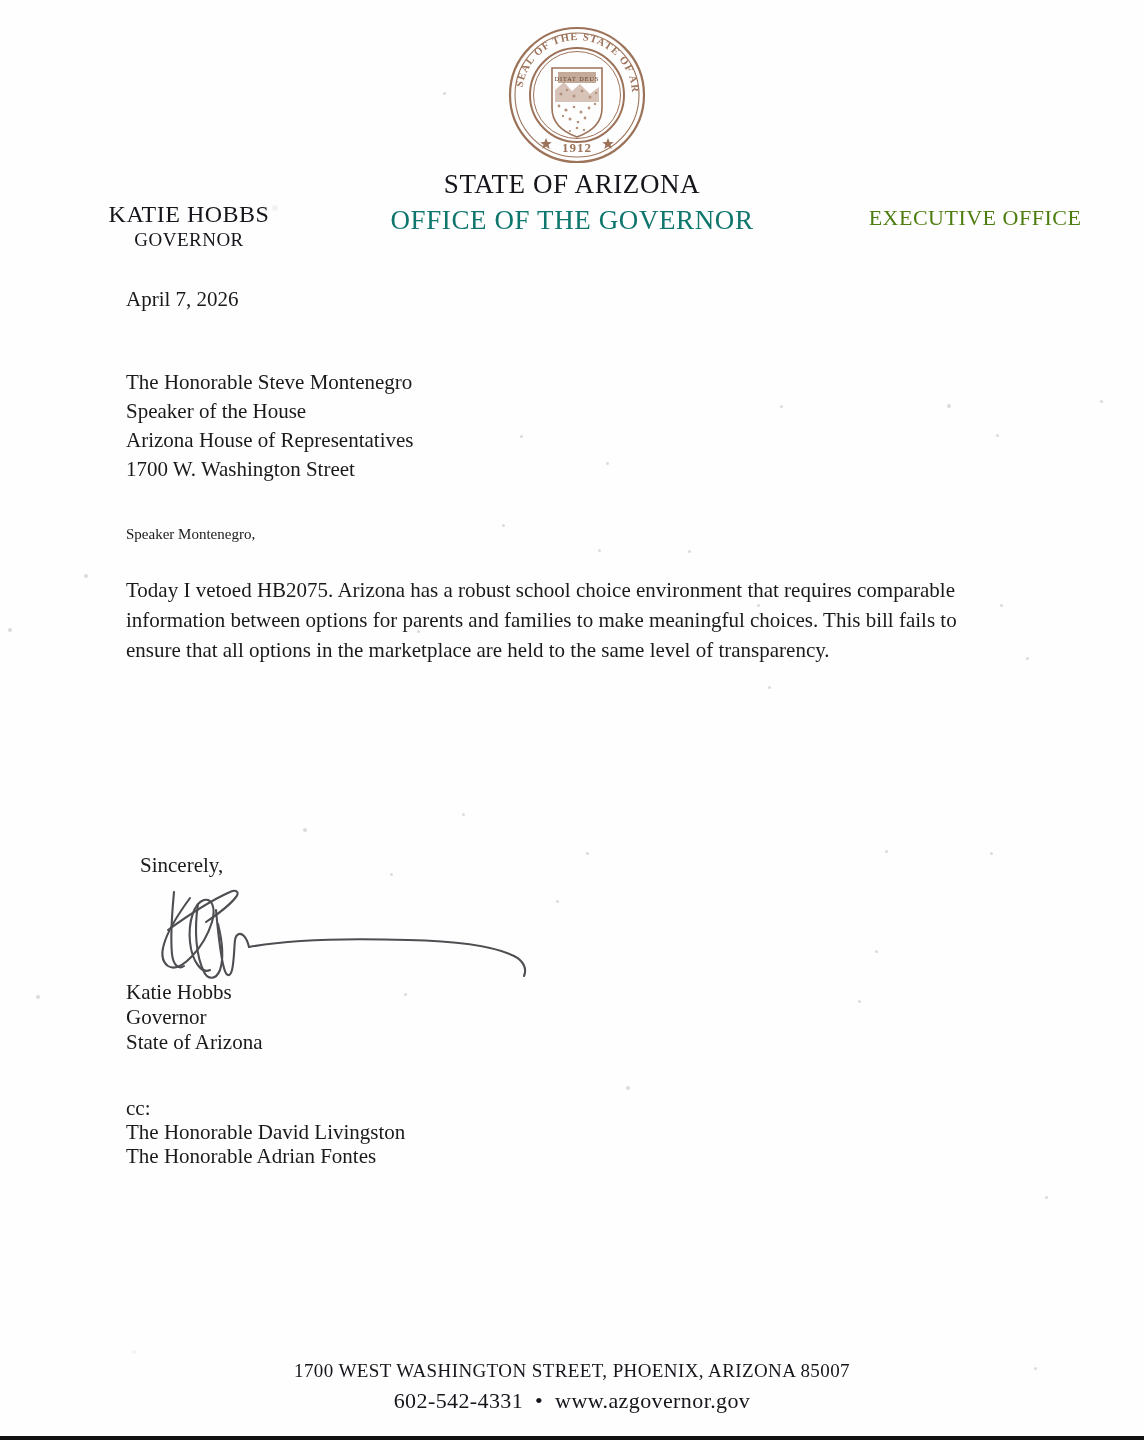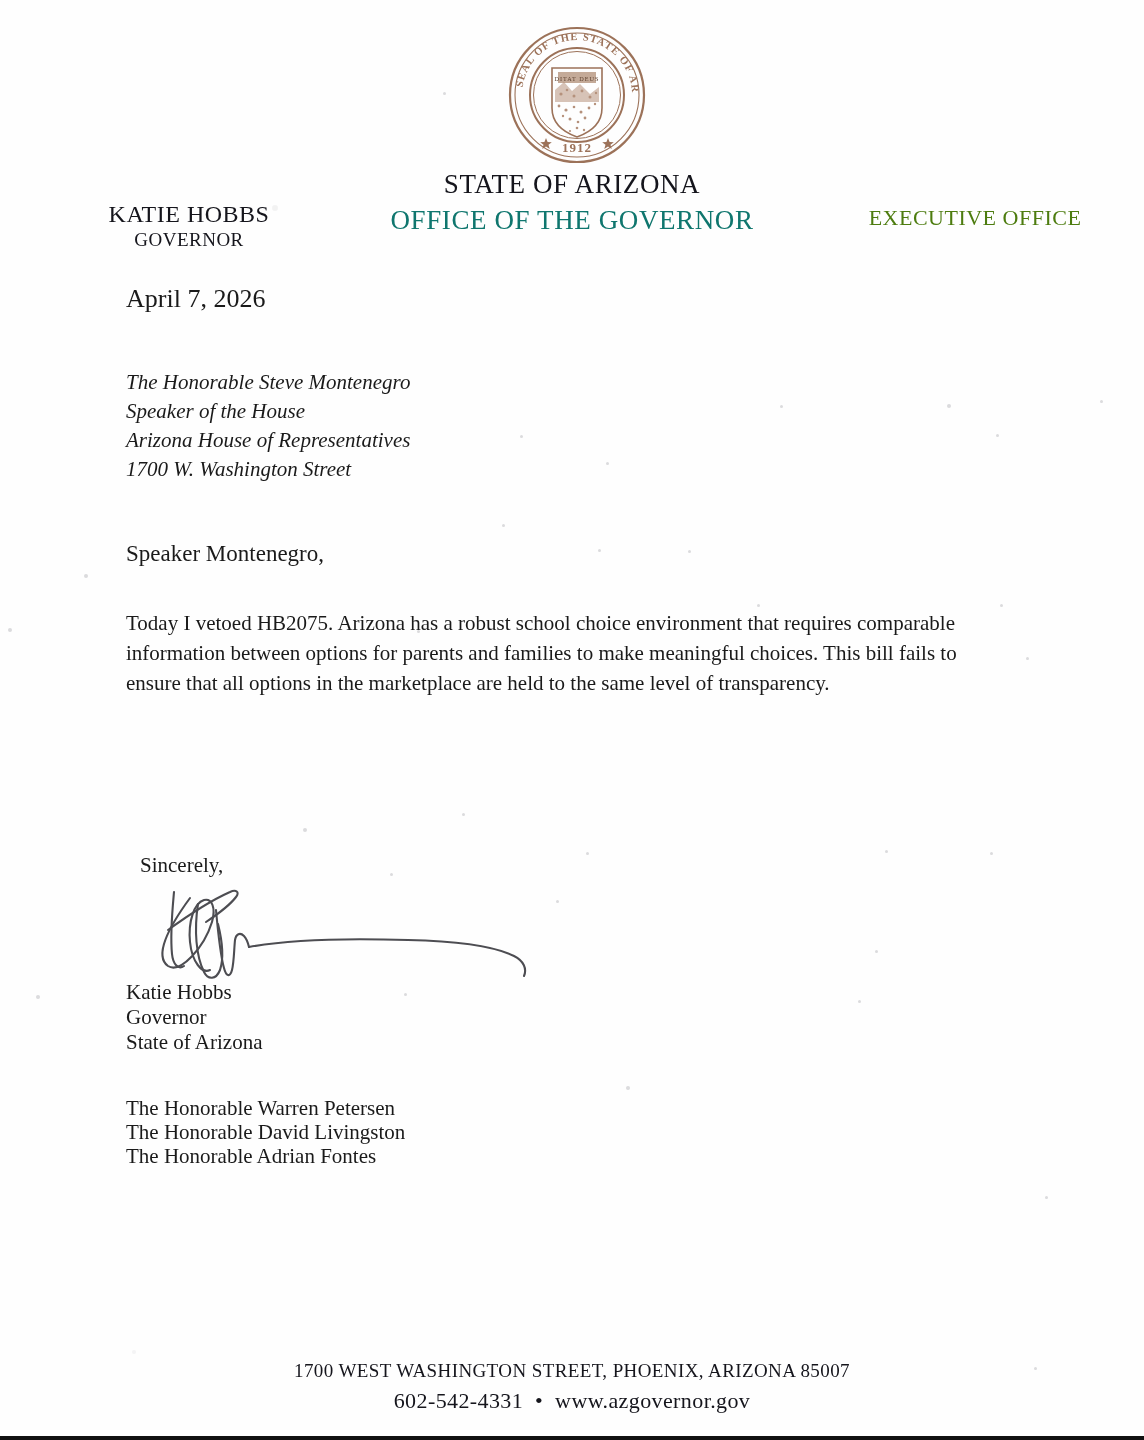--- a/index.html
+++ b/index.html
@@ -110,42 +110,41 @@
   }
 
   
   .doc-body {
     position: absolute;
     left: 126px;
     top: 286px;
     width: 920px;
   }
   .date-line {
-    font-size: 26px;
+    font-size: 21px;
     line-height: 26px;
     margin: 0 0 56px 0;
   }
   .addr-block {
-    margin: 0 0 56px 0;
-    font-style: italic;
+    margin: 0 0 36px 0;
   }
   .addr-line {
     font-size: 21px;
     line-height: 29px;
     white-space: nowrap;
   }
   .re-line {
     font-size: 21px;
     line-height: 28px;
     margin: 0 0 62px 2px;
   }
   .salutation {
-    font-size: 23px;
+    font-size: 15px;
     line-height: 28px;
-    margin: 0 0 40px 0;
+    margin: 0 0 27px 0;
   }
   .para {
     font-size: 21px;
     line-height: 30px;
     margin: 0;
     width: 890px;
   }
 
   
   .sig-section {
@@ -349,21 +348,21 @@
     </div>
   </div>
 
   <div class="signer-block">
     <div class="signer-line">Katie Hobbs</div>
     <div class="signer-line">Governor</div>
     <div class="signer-line">State of Arizona</div>
   </div>
 
   <div class="cc-block">
-    <div class="cc-line">The Honorable Warren Petersen</div>
+    <div class="cc-line">cc:</div>
     <div class="cc-line">The Honorable David Livingston</div>
     <div class="cc-line">The Honorable Adrian Fontes</div>
   </div>
 
   <div class="footer">
     <div class="footer-line1">1700 WEST WASHINGTON STREET, PHOENIX, ARIZONA 85007</div>
     <div class="footer-line2">
       <span>602-542-4331</span>
       <span class="footer-sep">•</span>
       <span>www.azgovernor.gov</span>

